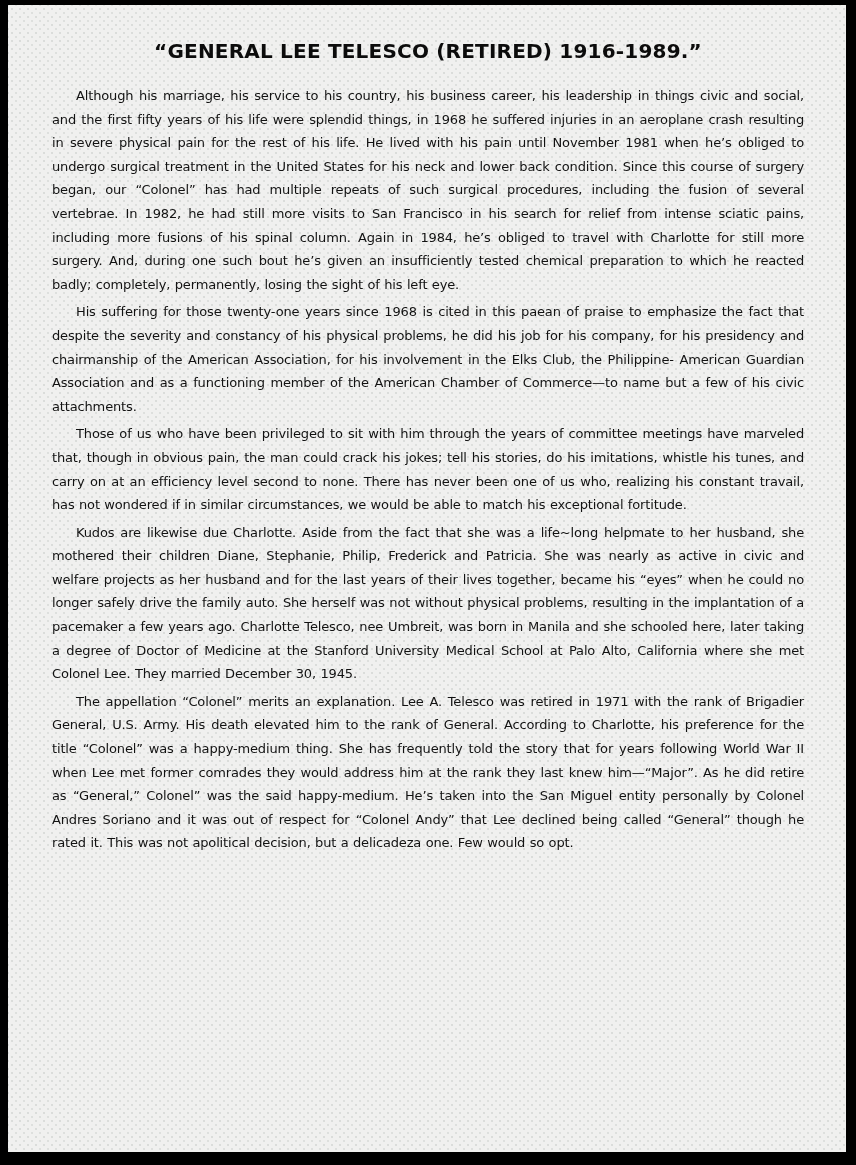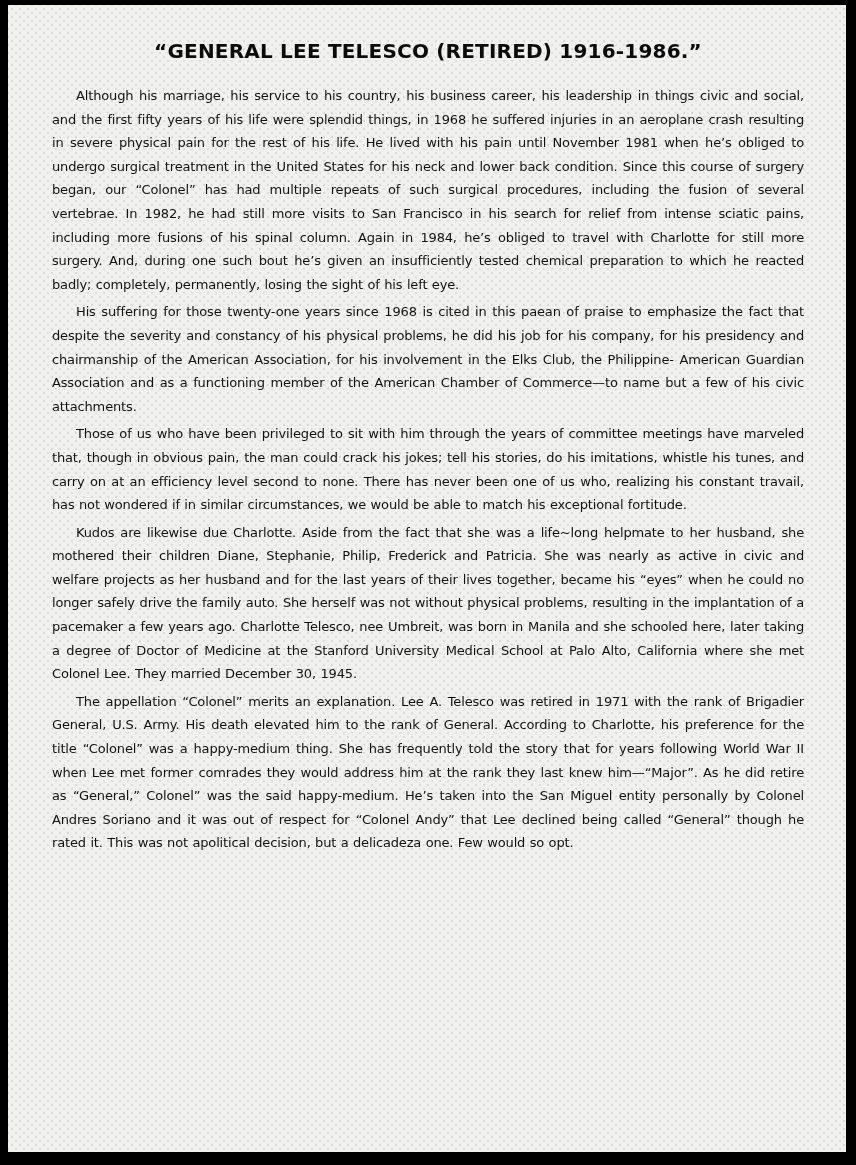--- a/index.html
+++ b/index.html
@@ -40,21 +40,21 @@
     letter-spacing: -0.15px;
     text-align: justify;
     text-indent: 24px;
     word-spacing: 0.5px;
   }
 </style>
 </head>
 <body>
 
 <div class="page">
-  <h1 class="doc-title">“GENERAL LEE TELESCO (RETIRED) 1916-1986.”</h1>
+  <h1 class="doc-title">“GENERAL LEE TELESCO (RETIRED) 1916-1989.”</h1>
 
   <p class="doc-paragraph">Although his marriage, his service to his country, his business career, his leadership in things civic and social, and the first fifty years of his life were splendid things, in 1968 he suffered injuries in an aeroplane crash resulting in severe physical pain for the rest of his life. He lived with his pain until November 1981 when he’s obliged to undergo surgical treatment in the United States for his neck and lower back condition. Since this course of surgery began, our “Colonel” has had multiple repeats of such surgical procedures, including the fusion of several vertebrae. In 1982, he had still more visits to San Francisco in his search for relief from intense sciatic pains, including more fusions of his spinal column. Again in 1984, he’s obliged to travel with Charlotte for still more surgery. And, during one such bout he’s given an insufficiently tested chemical preparation to which he reacted badly; completely, permanently, losing the sight of his left eye.</p>
 
   <p class="doc-paragraph">His suffering for those twenty-one years since 1968 is cited in this paean of praise to emphasize the fact that despite the severity and constancy of his physical problems, he did his job for his company, for his presidency and chairmanship of the American Association, for his involvement in the Elks Club, the Philippine- American Guardian Association and as a functioning member of the American Chamber of Commerce—to name but a few of his civic attachments.</p>
 
   <p class="doc-paragraph">Those of us who have been privileged to sit with him through the years of committee meetings have marveled that, though in obvious pain, the man could crack his jokes; tell his stories, do his imitations, whistle his tunes, and carry on at an efficiency level second to none. There has never been one of us who, realizing his constant travail, has not wondered if in similar circumstances, we would be able to match his exceptional fortitude.</p>
 
   <p class="doc-paragraph">Kudos are likewise due Charlotte. Aside from the fact that she was a life~long helpmate to her husband, she mothered their children Diane, Stephanie, Philip, Frederick and Patricia. She was nearly as active in civic and welfare projects as her husband and for the last years of their lives together, became his “eyes” when he could no longer safely drive the family auto. She herself was not without physical problems, resulting in the implantation of a pacemaker a few years ago. Charlotte Telesco, nee Umbreit, was born in Manila and she schooled here, later taking a degree of Doctor of Medicine at the Stanford University Medical School at Palo Alto, California where she met Colonel Lee. They married December 30, 1945.</p>
 
   <p class="doc-paragraph">The appellation “Colonel” merits an explanation. Lee A. Telesco was retired in 1971 with the rank of Brigadier General, U.S. Army. His death elevated him to the rank of General. According to Charlotte, his preference for the title “Colonel” was a happy-medium thing. She has frequently told the story that for years following World War II when Lee met former comrades they would address him at the rank they last knew him—“Major”. As he did retire as “General,” Colonel” was the said happy-medium. He’s taken into the San Miguel entity personally by Colonel Andres Soriano and it was out of respect for “Colonel Andy” that Lee declined being called “General” though he rated it. This was not apolitical decision, but a delicadeza one. Few would so opt.</p>

